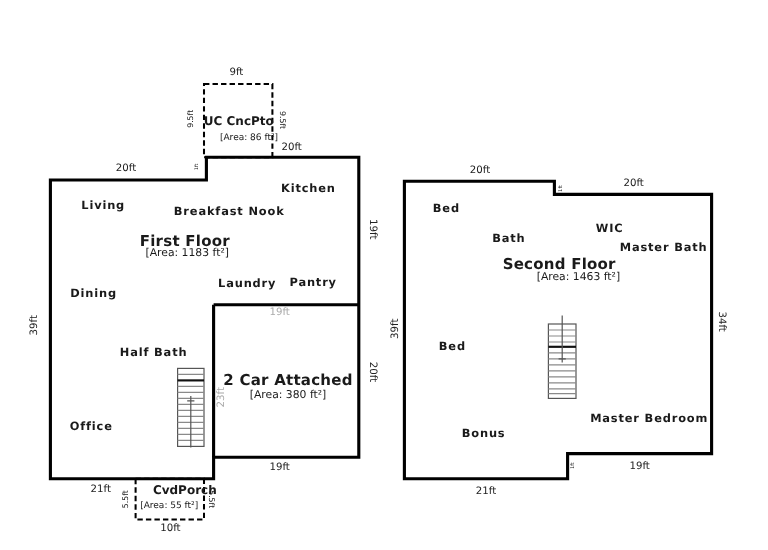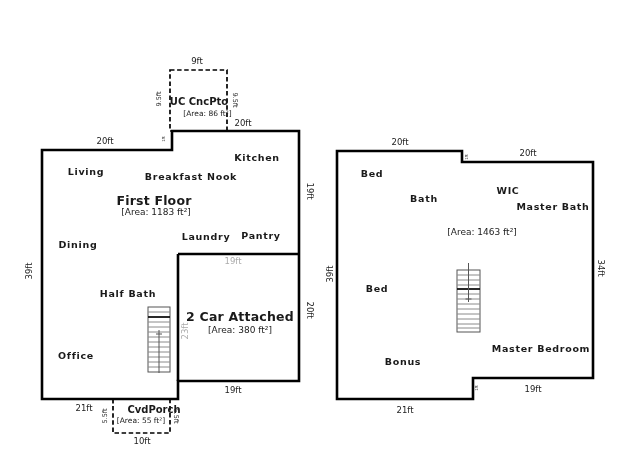--- a/index.html
+++ b/index.html
@@ -90,20 +90,21 @@
       <span class="lbl dim-sm rot-l" style="left: 105px; top: 416px;">5.5ft</span>
       <span class="lbl dim-sm rot-r" style="left: 176px; top: 416px;">5.5ft</span>
       <span class="lbl dim" style="left: 142px; top: 441px;">10ft</span>
       <span class="lbl dim" style="left: 400px; top: 142px;">20ft</span>
       <span class="lbl dim" style="left: 528px; top: 153px;">20ft</span>
       <span class="lbl dim-xs rot-l" style="left: 467px; top: 157px;">1ft</span>
       <span class="lbl room" style="left: 372px; top: 174px;">Bed</span>
       <span class="lbl room" style="left: 424px; top: 199px;">Bath</span>
       <span class="lbl room" style="left: 508px; top: 191px;">WIC</span>
       <span class="lbl room" style="left: 553px; top: 207px; text-align: center;">Master Bath</span>
+      <span class="lbl title" style="left: 466px; top: 220px;">Second Floor</span>
       <span class="lbl area" style="left: 466px; top: 232px; margin-left: 16px;">[Area: 1463 ft²]</span>
       <span class="lbl dim rot-l" style="left: 330px; top: 274px;">39ft</span>
       <span class="lbl dim rot-r" style="left: 601px; top: 268px;">34ft</span>
       <span class="lbl room" style="left: 377px; top: 289px;">Bed</span>
       <span class="lbl room" style="left: 403px; top: 362px;">Bonus</span>
       <span class="lbl room" style="left: 541px; top: 349px;">Master Bedroom</span>
       <span class="lbl dim" style="left: 533px; top: 389px;">19ft</span>
       <span class="lbl dim-xs rot-l" style="left: 477px; top: 388px;">1ft</span>
       <span class="lbl dim" style="left: 405px; top: 410px;">21ft</span>
     </div>

